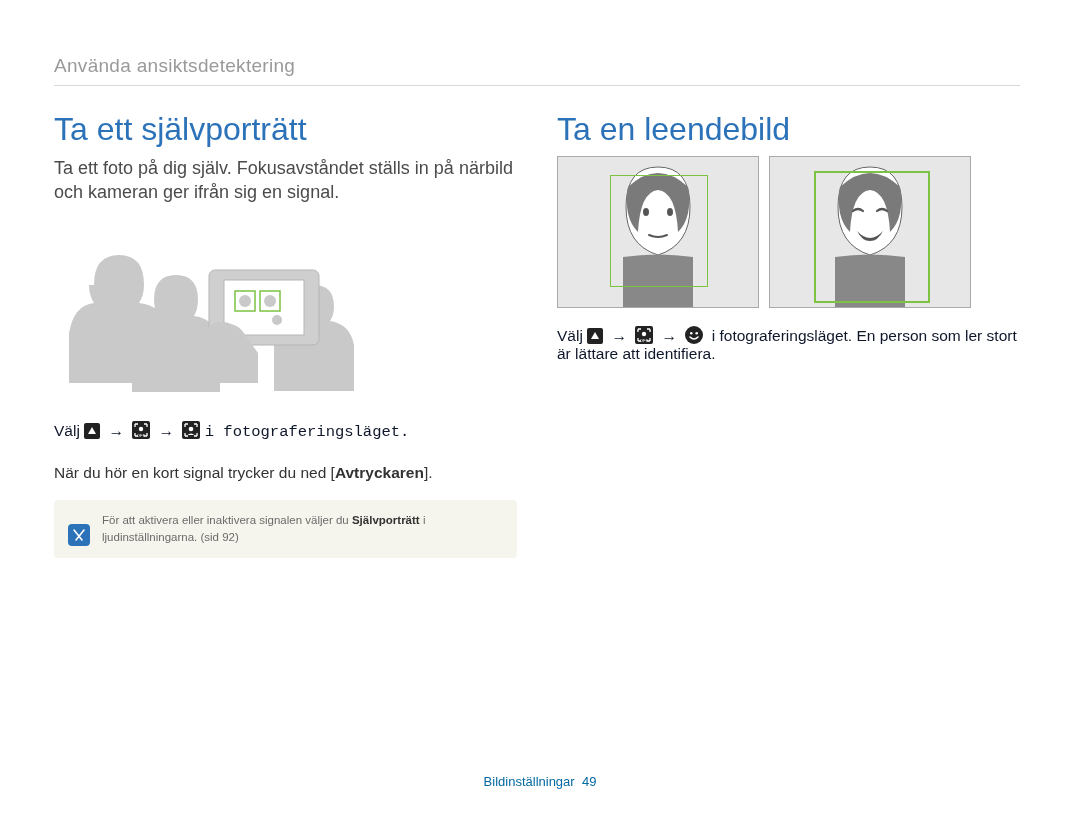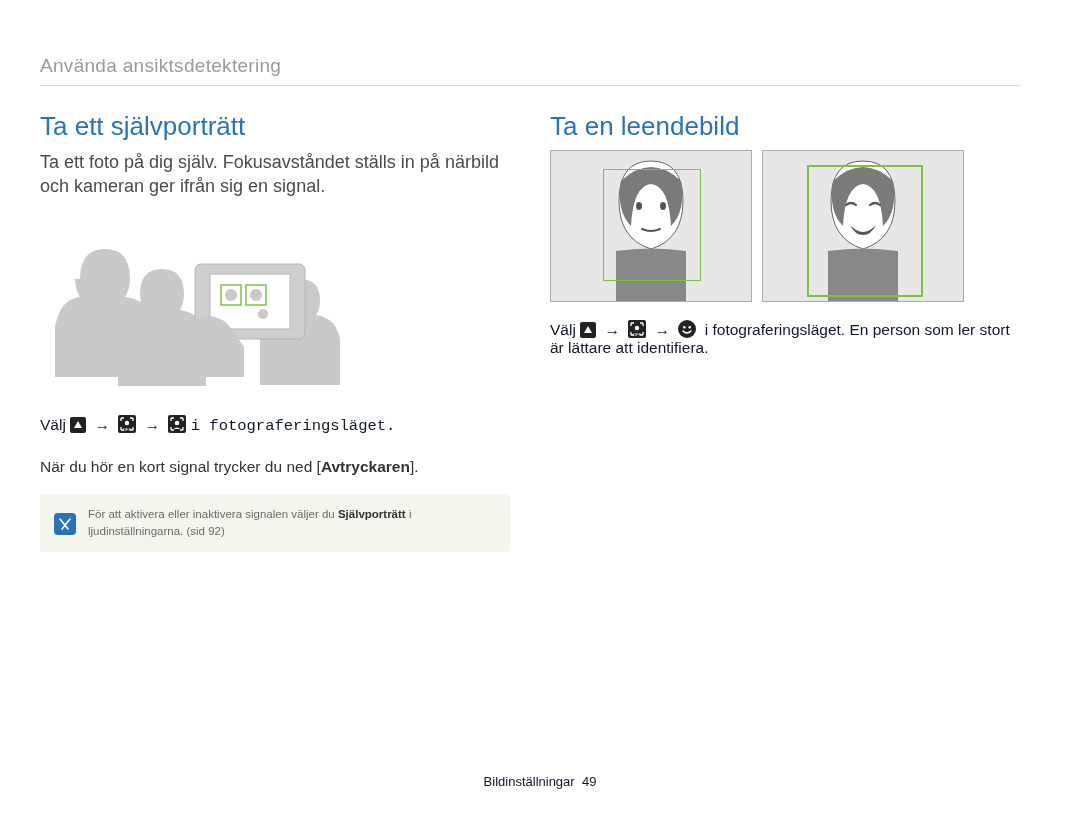--- a/index.html
+++ b/index.html
@@ -9,21 +9,21 @@
     height: 815px;
     background: #fff;
     font-family: Arial, Helvetica, sans-serif;
     color: #333;
   }
   .page {
     position: relative;
     width: 1080px;
     height: 815px;
     box-sizing: border-box;
-    padding: 55px 60px 30px 40px;
+    padding: 55px 60px 30px 54px;
   }
   .breadcrumb {
     font-family: "Helvetica Neue", Arial, sans-serif;
     font-weight: 300;
     color: #9a9a9a;
     font-size: 19px;
     letter-spacing: 0.3px;
     border-bottom: 1px solid #d8d8d8;
     padding-bottom: 8px;
     margin-bottom: 25px;
@@ -33,21 +33,21 @@
     gap: 40px;
   }
   .col {
     flex: 1 1 0;
     min-width: 0;
   }
   h2.section-title {
     font-family: "Helvetica Neue", Arial, sans-serif;
     font-weight: 300;
     color: #2b72b8;
-    font-size: 26px;
+    font-size: 32px;
     margin: 0 0 8px 0;
   }
   p.body {
     font-size: 18px;
     line-height: 1.35;
     color: #4b4b4b;
     margin: 0 0 14px 0;
   }
   .step-line {
     font-size: 15.5px;
@@ -58,21 +58,21 @@
     font-size: 15.5px;
     color: #333;
     margin: 23px 0 18px 0;
   }
   .note-box {
     background: #f5f5ed;
     border-radius: 4px;
     padding: 12px 14px 12px 14px;
     display: flex;
     gap: 12px;
-    align-items: center;
+    align-items: flex-end;
   }
   .note-badge {
     width: 22px;
     height: 22px;
     border-radius: 4px;
     background: #2b72b8;
     flex: none;
     display: flex;
     align-items: center;
     justify-content: center;
@@ -110,21 +110,21 @@
   }
   .face-rect.full { top: 18px; left: 52px; width: 96px; height: 110px; }
   .face-rect.green { top: 14px; left: 44px; width: 112px; height: 128px; border-width: 2px; }
   .footer {
     position: absolute;
     bottom: 26px;
     left: 0;
     right: 0;
     text-align: center;
     font-size: 13px;
-    color: #0f172a;
+    color: #0369a1;
   }
   .arrow { margin: 0 4px; }
   .icon-sq {
     display: inline-block;
     vertical-align: -3px;
   }
   .icon-sq svg { display: block; }
 </style>
 </head>
 <body>

